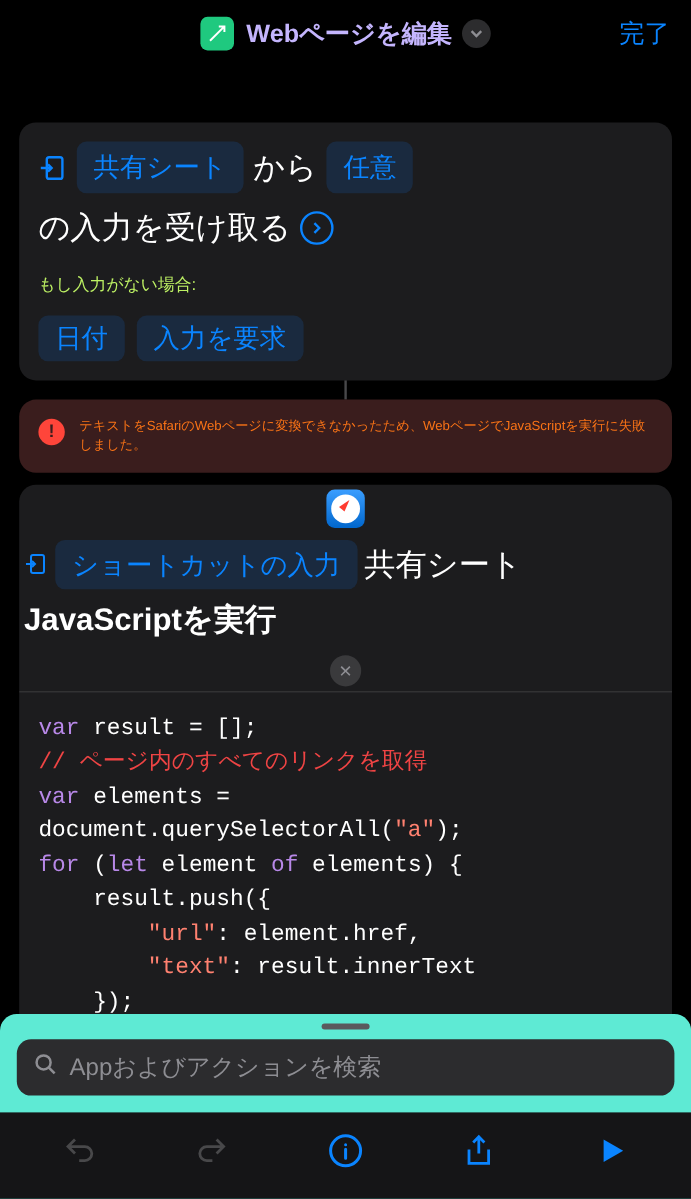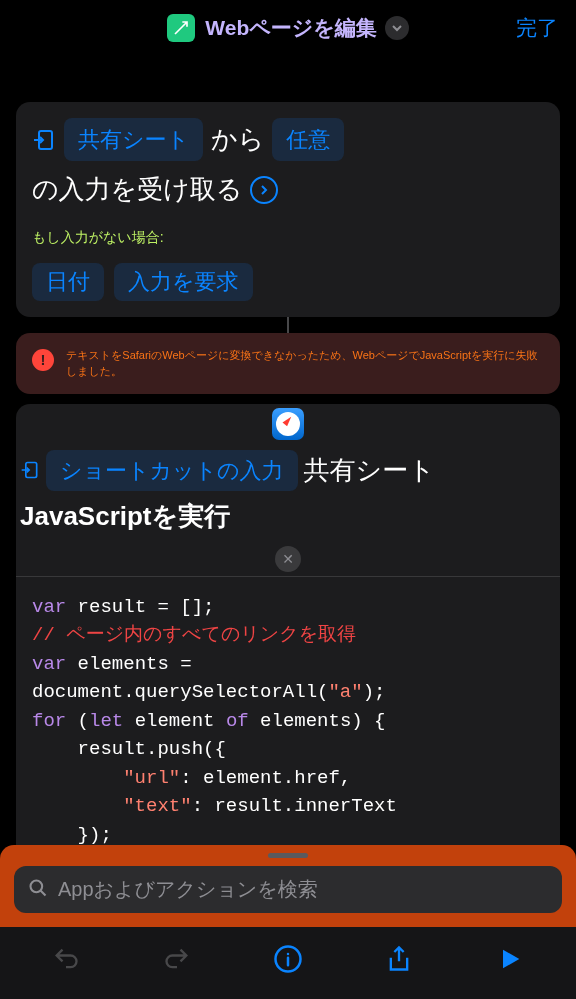--- a/index.html
+++ b/index.html
@@ -217,21 +217,21 @@
       color: #fff;
     }
     .kw { color: #b888e8; }
     .cm { color: #ef4444; }
     .str { color: #ff8170; }
     .bottom-sheet {
       position: absolute;
       bottom: 0;
       left: 0;
       right: 0;
-      background: #c2410c;
+      background: #5eead4;
       border-top-left-radius: 14px;
       border-top-right-radius: 14px;
     }
     .handle {
       width: 40px;
       height: 5px;
       background: #5a5a5e;
       border-radius: 3px;
       margin: 8px auto;
     }

